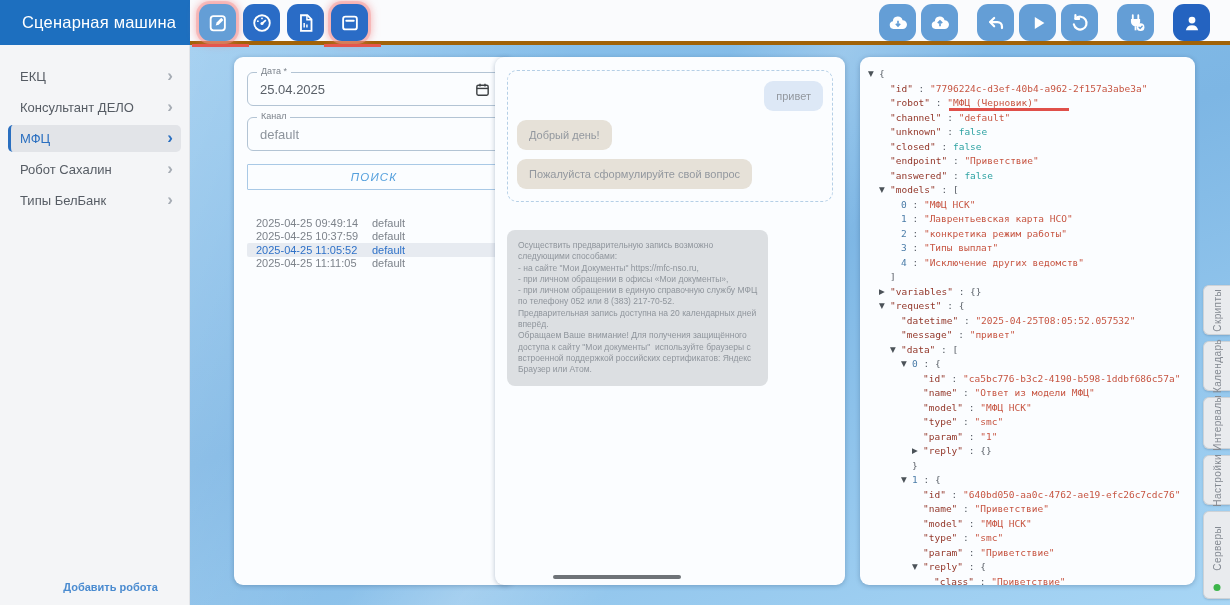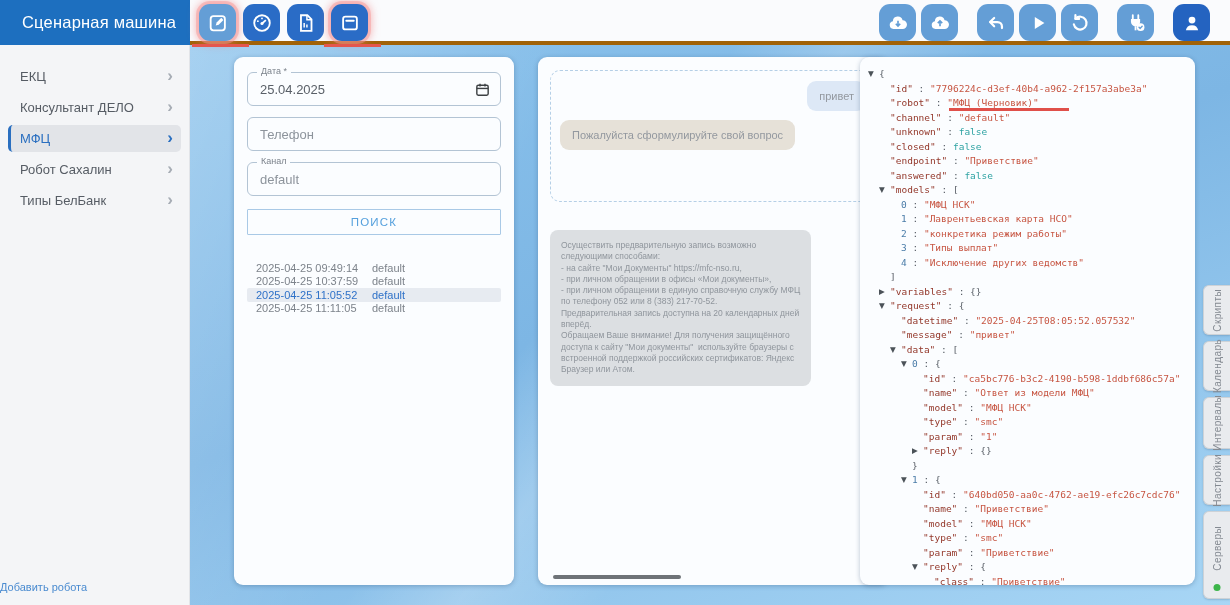--- a/index.html
+++ b/index.html
@@ -22,21 +22,21 @@
   .icon-btn.annotated::after { content:''; position:absolute; left:-7px; right:-13px; bottom:-6px; height:3px; background:#e4564e; }
   .tb-gap { width:9px; }
 
   
   .sidebar { position:absolute; left:0; top:45px; width:190px; height:560px; background:#f4f5f7; border-right:1px solid #e2e4e8; z-index:4; }
   .nav-list { list-style:none; padding-top:14px; }
   .nav-item { display:flex; align-items:center; justify-content:space-between; height:27px; margin:4px 8px; padding:0 8px 0 12px; border-radius:5px; color:#565c64; font-size:13px; cursor:pointer; }
   .nav-item .chev { color:#a7adb5; font-size:17px; line-height:1; font-weight:bold; margin-top:-2px; }
   .nav-item.selected { background:#e2e4e8; color:#2a6fc0; border-left:3px solid #2a6fc0; padding-left:9px; }
   .nav-item.selected .chev { color:#2a6fc0; }
-  .add-robot { position:absolute; bottom:12px; left:0; width:100%; text-align:left; color:#4a8bd0; font-size:11px; cursor:pointer; }
+  .add-robot { position:absolute; bottom:12px; left:16px; width:100%; text-align:center; color:#4a8bd0; font-size:11px; cursor:pointer;font-weight:bold; }
 
   
   .main { position:absolute; left:190px; top:45px; width:1040px; height:560px;
     background:
       linear-gradient(125deg, rgba(255,255,255,0) 38%, rgba(255,255,255,.20) 46%, rgba(255,255,255,0) 56%),
       linear-gradient(115deg, rgba(255,255,255,.25) 0%, rgba(255,255,255,0) 30%),
       linear-gradient(160deg, #8ac2ec 0%, #7db6e4 45%, #a8d6f5 100%);
   }
   .card { position:absolute; top:12px; height:528px; background:#fbfdff; border-radius:9px; box-shadow:0 1px 5px rgba(25,60,100,.30); }
   .card.search { left:10px;  width:280px;margin-left:34px; }
@@ -46,28 +46,28 @@
   
   .card.search { padding:15px 13px 0 13px; }
   .field { position:relative; border:1px solid #b3c4d4; border-radius:6px; height:34px; background:#fbfdff; }
   .field + .field { margin-top:11px; }
   .field .flabel { position:absolute; top:-7px; left:9px; background:#fbfdff; padding:0 4px; font-size:9px; color:#7c838c; }
   .field input { width:100%; height:100%; border:none; outline:none; background:transparent; font-family:"Liberation Sans", sans-serif; font-size:13px; color:#5a6068; padding:0 34px 0 12px; }
   .field input.ghost { color:#8d949c; }
   .field input::placeholder { color:#8d949c; opacity:1; }
   .field .cal { position:absolute; right:9px; top:8px; width:17px; height:17px; cursor:pointer; }
   .field .cal svg { width:17px; height:17px; display:block; }
-  .search-btn { margin-top:13px; width:100%; height:26px; background:#fbfdff; border:1px solid #a9c9e6; border-radius:1px; color:#55a0dd; font-size:11.5px; letter-spacing:1.2px; cursor:pointer; font-family:"Liberation Sans", sans-serif; }
+  .search-btn { margin-top:13px; width:100%; height:26px; background:#fbfdff; border:1px solid #a9c9e6; border-radius:1px; color:#55a0dd; font-size:11.5px; letter-spacing:1.2px; cursor:pointer; font-family:"Liberation Sans", sans-serif;font-style:italic; }
   .results { margin-top:26px; }
   .result-row { display:flex; height:13.5px; align-items:center; font-size:11px; color:#7d838b; padding-left:9px; cursor:pointer; border-radius:2px; }
   .result-row .rtime { width:116px; }
   .result-row.selected { background:#e7ebf1; color:#2e71c8; }
 
   
-  .card.chat { padding:13px 12px;margin-left:43px; }
+  .card.chat { padding:13px 12px; }
   .session-box { border:1px dashed #b5cfe6; border-radius:10px; padding:10px 9px; min-height:132px; }
   .brow { display:flex; margin-bottom:9px; }
   .brow:last-child { margin-bottom:0; }
   .brow.right { justify-content:flex-end; }
   .bubble { padding:9px 12px; border-radius:9px; font-size:11px; color:#93989f; }
   .bubble.user { background:#dde8f6; }
   .bubble.bot  { background:#e6e1d8; }
   .after-box { margin-top:12px; }
   .bubble.bot-long { background:#dcdfe2; font-size:8.5px; line-height:1.33; white-space:pre; margin-top:16px; padding:10px 11px; color:#8f959c; border-radius:8px; }
   .hscroll { position:absolute; left:363px; top:530px; width:128px; height:4px; background:#6e7378; border-radius:2px; }
@@ -232,23 +232,20 @@
       <input type="text" value="25.04.2025" style="">
       <span class="cal">
         <svg viewBox="0 0 24 24">
             <rect x="4" y="6" width="16" height="14" rx="2" fill="none" stroke="#3c4043" stroke-width="2"></rect>
             <path d="M4 10.5h16" stroke="#3c4043" stroke-width="2"></path>
             <path d="M8.5 3.8v4M15.5 3.8v4" stroke="#3c4043" stroke-width="2"></path>
           </svg>
       </span>
     </div>
     <div class="field">
-      <input type="text" placeholder="Телефон" style="">
-    </div>
-    <div class="field">
       <span class="flabel">Канал</span>
       <input type="text" class="ghost" value="default" style="">
     </div>
     <button class="search-btn">ПОИСК</button>
     <div class="results" id="results">
         <div class="result-row">
           <span class="rtime">2025-04-25 09:49:14</span>
           <span>default</span>
         </div>
         <div class="result-row">
@@ -263,20 +260,23 @@
           <span class="rtime">2025-04-25 11:11:05</span>
           <span>default</span>
         </div>
       </div>
   </div>
 
   <div class="card chat">
     <div class="session-box" id="session-box">
         <div class="brow right">
           <div class="bubble user">привет</div>
+        </div>
+        <div class="brow left">
+          <div class="bubble bot">Добрый день!</div>
         </div>
         <div class="brow left">
           <div class="bubble bot">Пожалуйста сформулируйте свой вопрос</div>
         </div>
       </div>
     <div class="after-box" id="after-box">
         <div class="brow left">
           <div class="bubble bot-long">Осуществить предварительную запись возможно
 следующими способами:
 - на сайте "Мои Документы" https://mfc-nso.ru,

